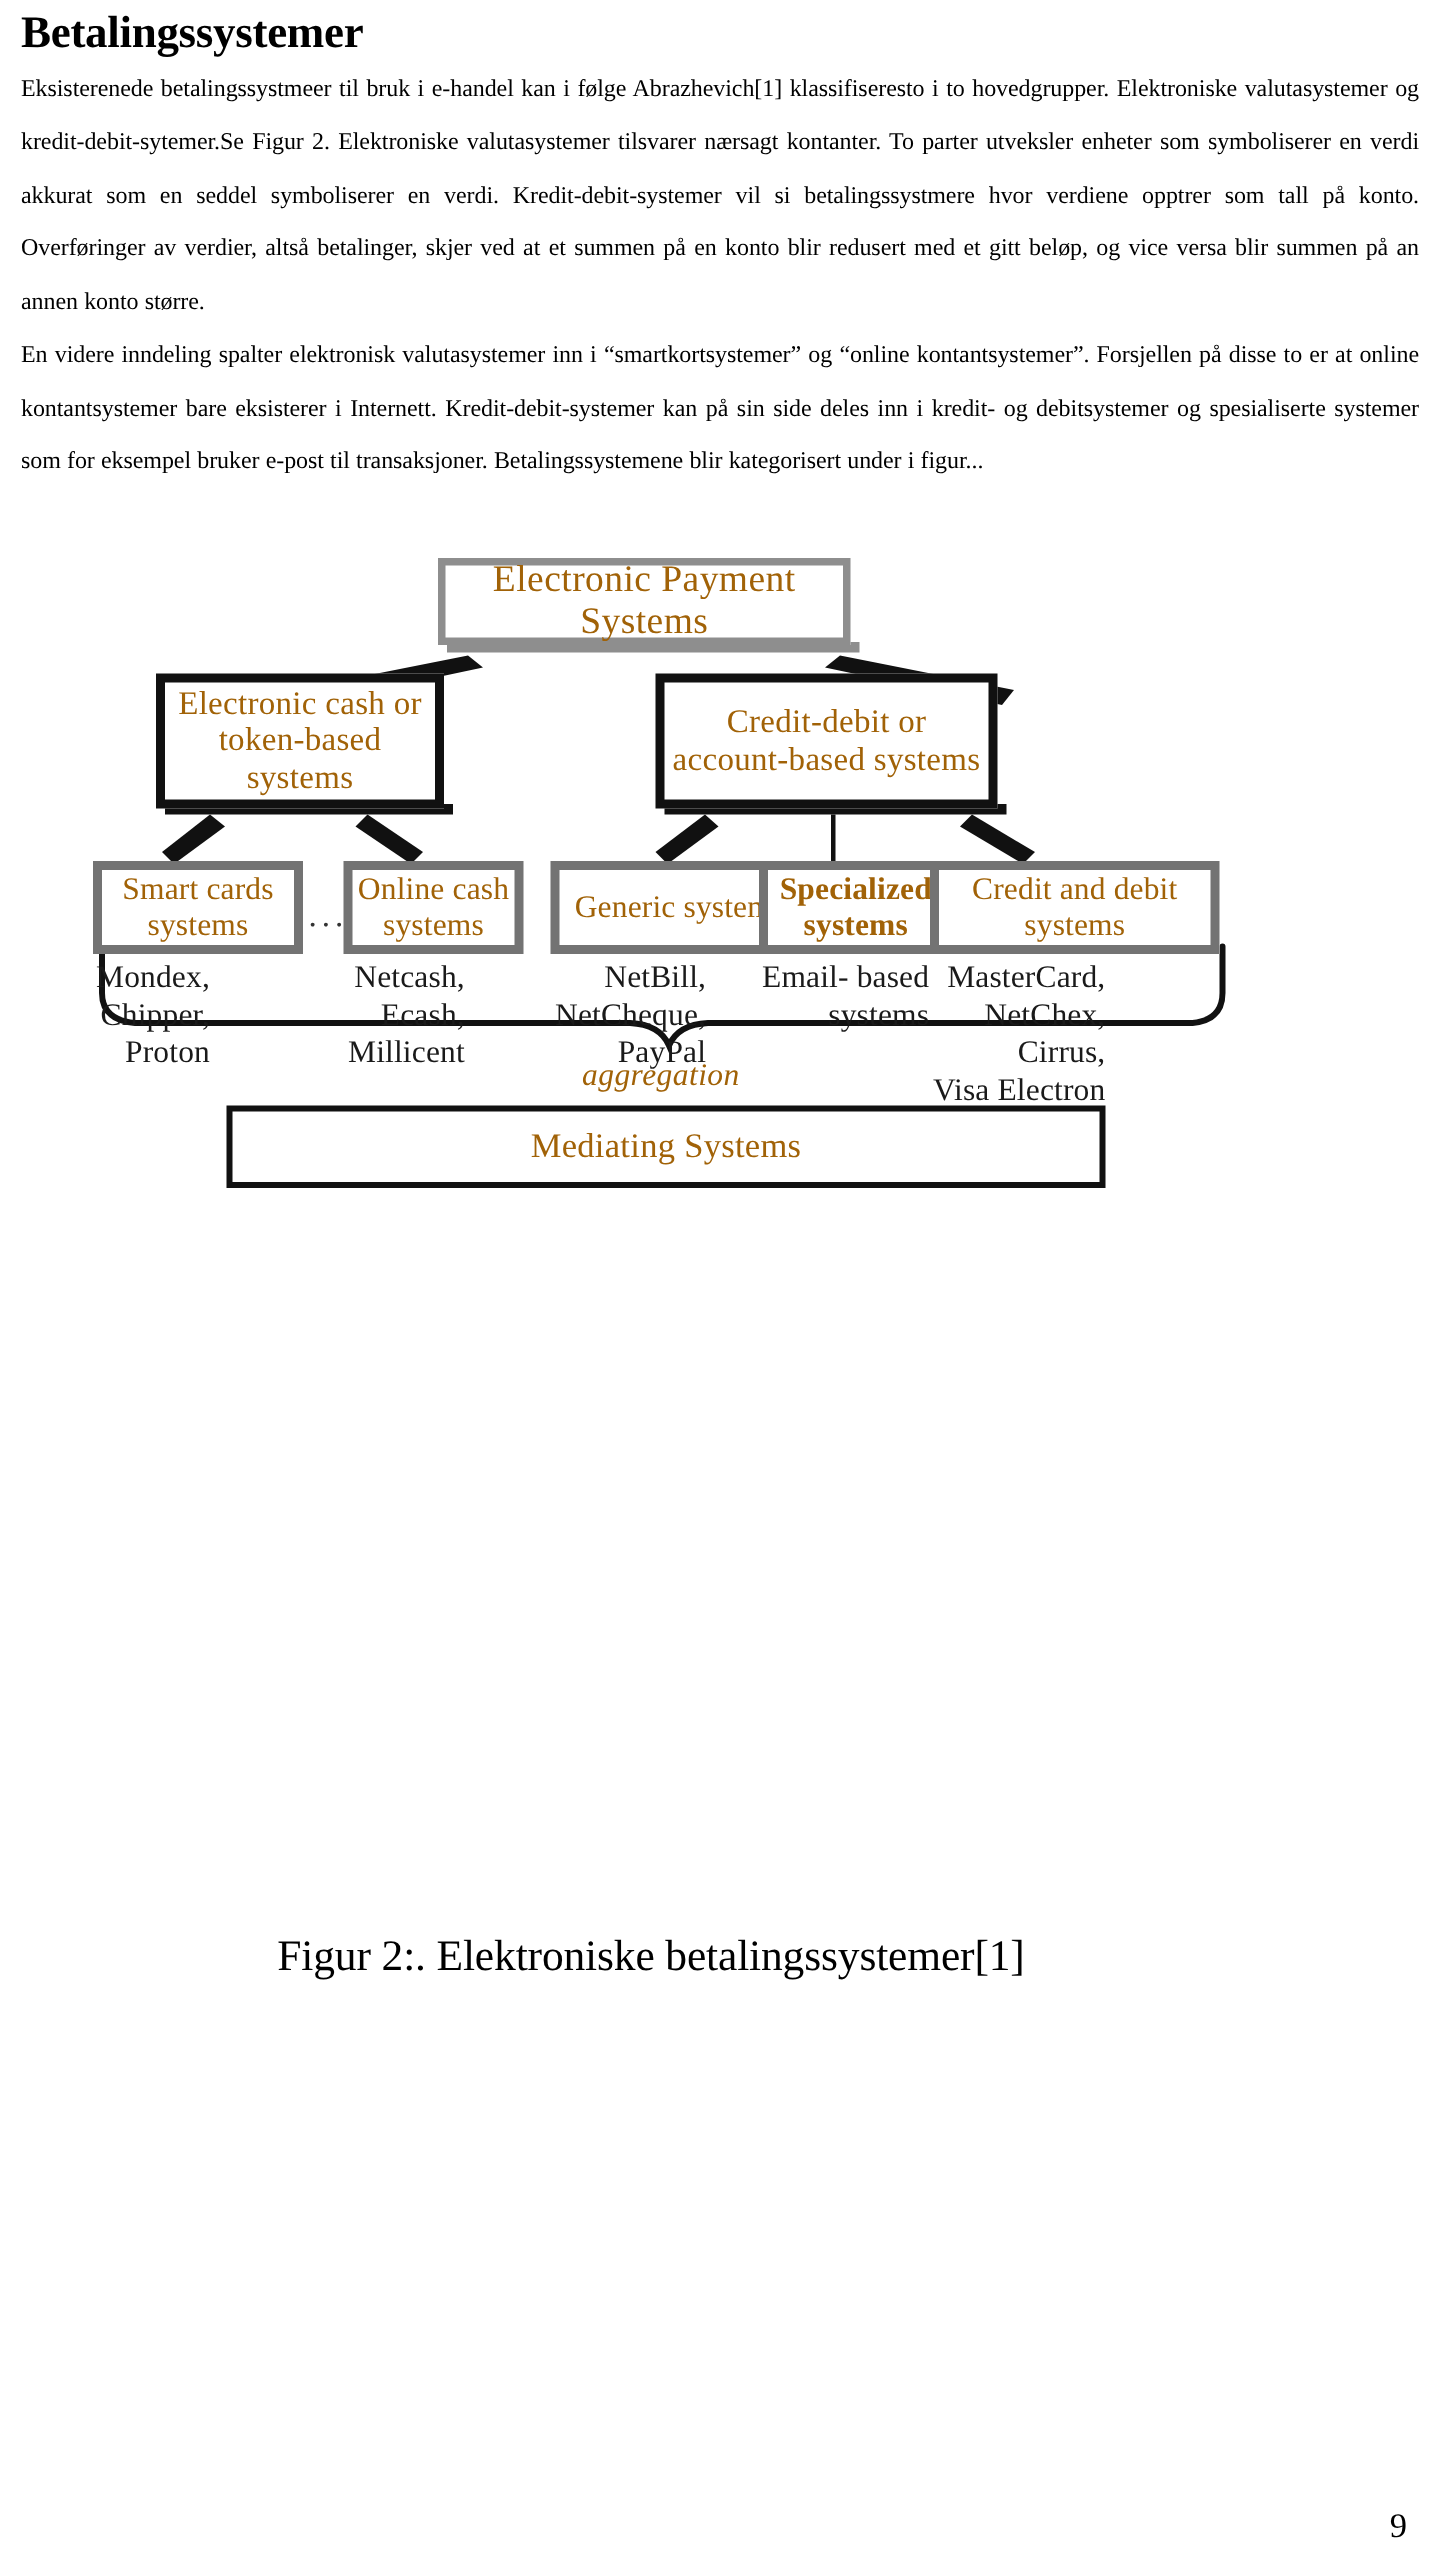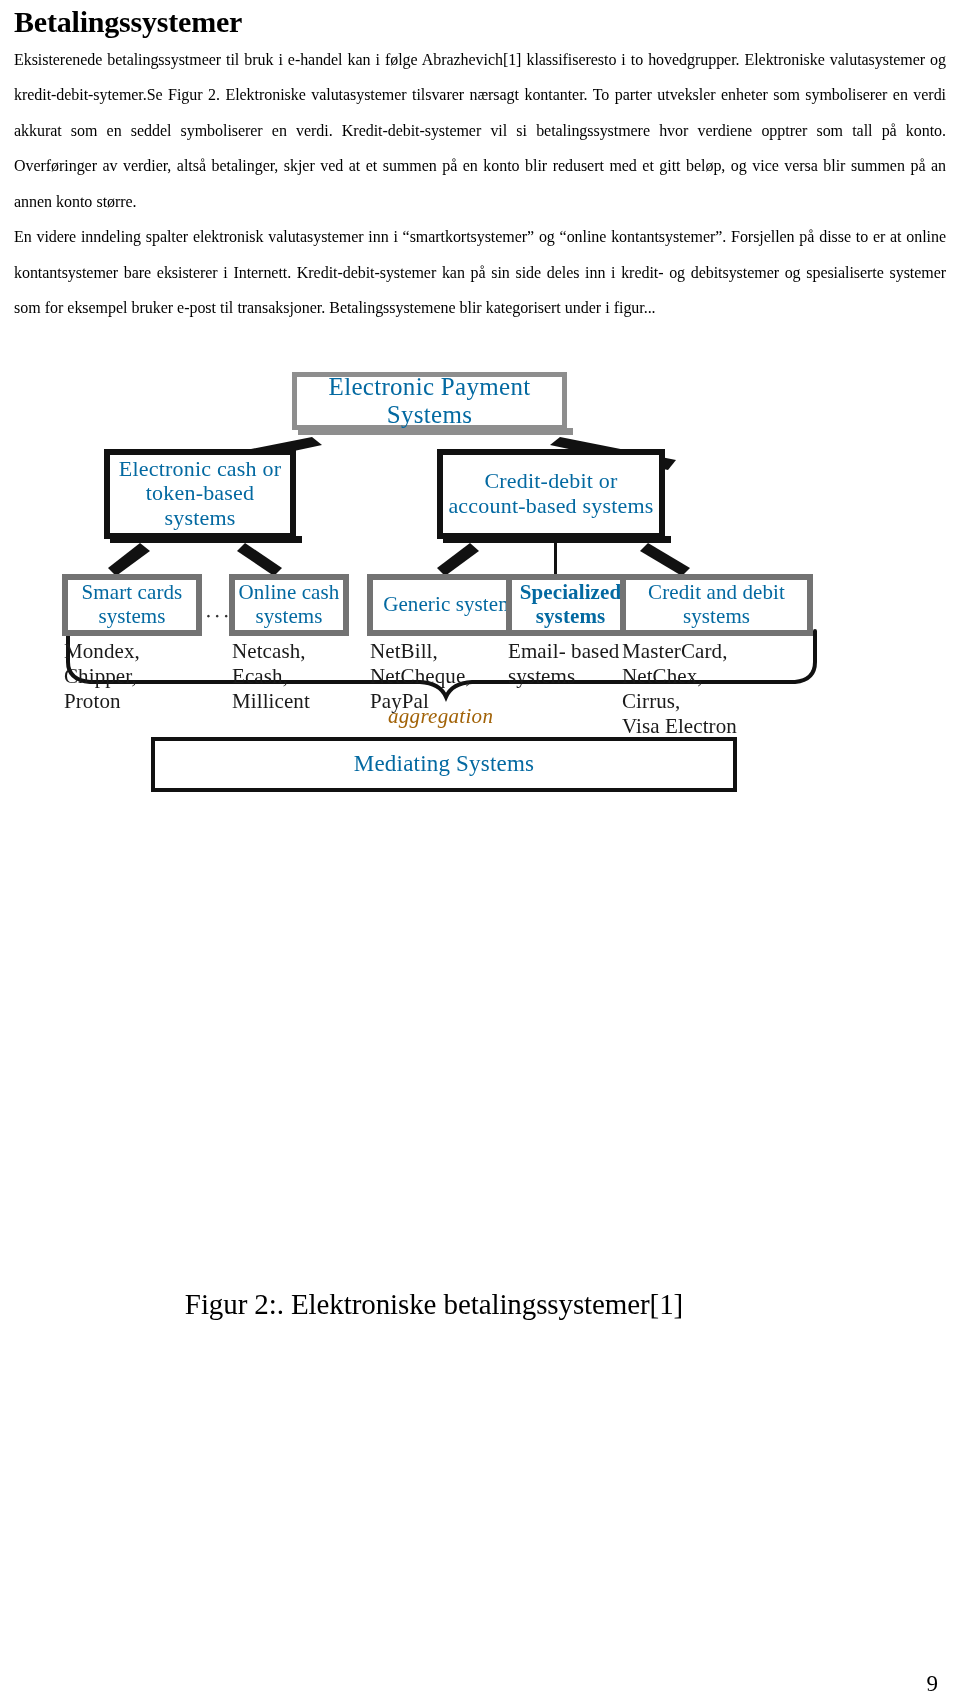--- a/index.html
+++ b/index.html
@@ -63,21 +63,21 @@
 
   .dbox {
     position: absolute;
     box-sizing: border-box;
     background: #ffffff;
     display: flex;
     align-items: center;
     justify-content: center;
     text-align: center;
     font-family: "Liberation Serif", "DejaVu Serif", serif;
-    color: #0369a1;
+    color: #a16207;
     line-height: 1.12;
   }
 
   
   .lvl1 {
     border: 5px solid #8e8e8e;
     font-size: 25px;
     letter-spacing: 0.3px;
   }
 
@@ -103,20 +103,21 @@
   }
 
   .leaf-list {
     position: absolute;
     font-family: "Liberation Serif", "DejaVu Serif", serif;
     font-size: 21px;
     line-height: 25px;
     color: #1a1a1a;
     white-space: pre-line;
     letter-spacing: 0.1px;
+    text-align: right;
   }
 
   .ellipsis-dots {
     position: absolute;
     font-size: 20px;
     color: #333;
     letter-spacing: 2px;
   }
 
   .agg-label {

